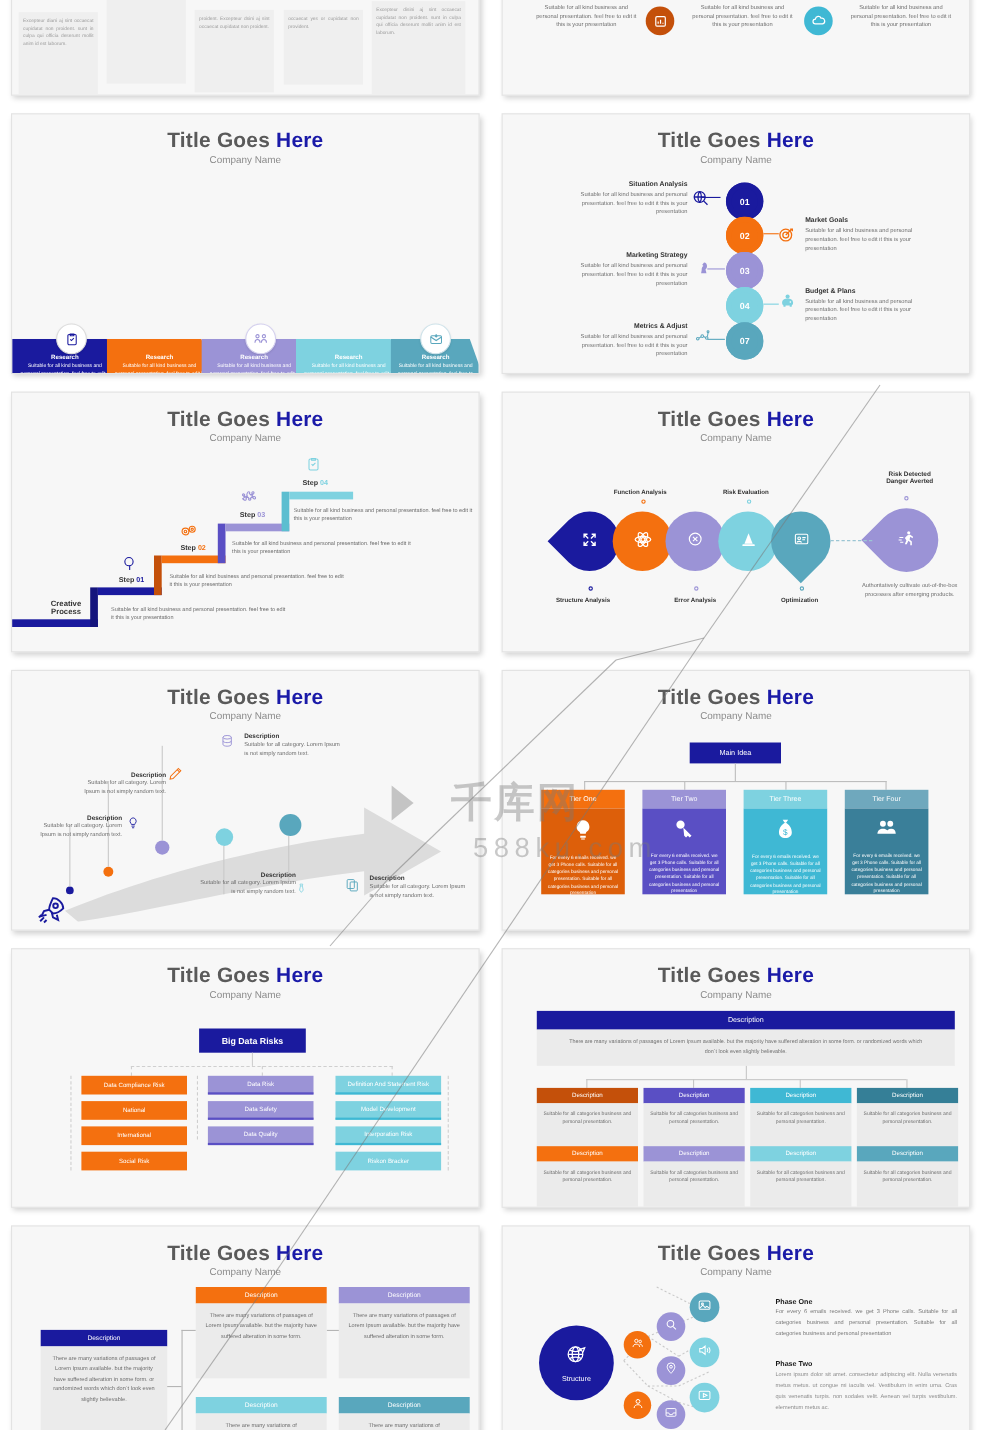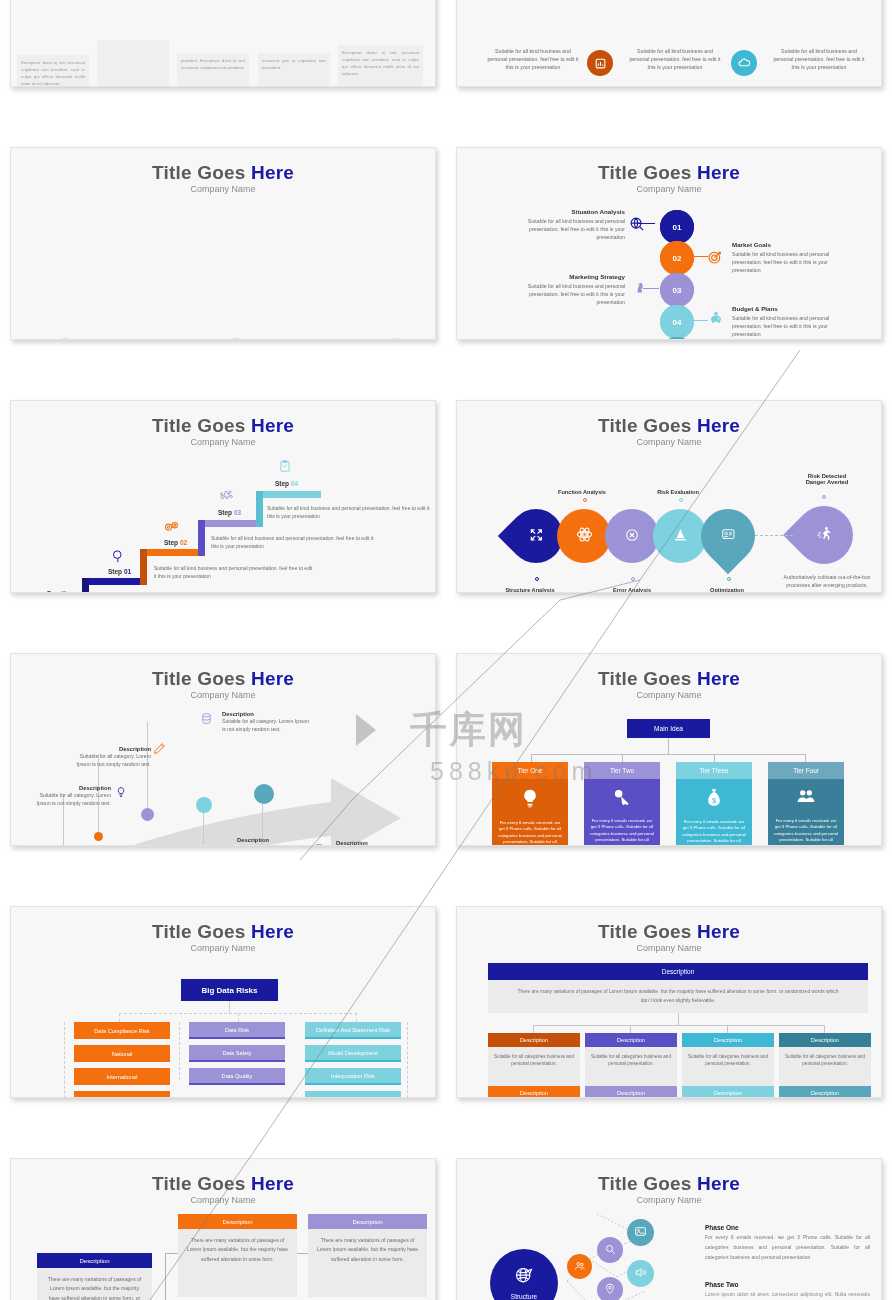--- a/index.html
+++ b/index.html
@@ -18,21 +18,20 @@
   }
   .cell{ position:relative; overflow:hidden; }
   .slide{
     position:absolute;
     left:10px; right:10px;
     top:8px; bottom:8px;
     background:#f7f7f7;
     border:1px solid #e3e3e3;
     box-shadow:2px 3px 5px rgba(0,0,0,.18);
     overflow:hidden;
-    margin-top:44px;
   }
   
   .cell.clip-top .slide{ top:-160px; bottom:8px; }
   .cell.clip-bottom .slide{ top:8px; bottom:-60px; }
 
   
   .stitle{
     position:absolute; left:0; right:0; top:14px;
     text-align:center;
     font-size:19px; font-weight:700; color:#5a5a5a;

